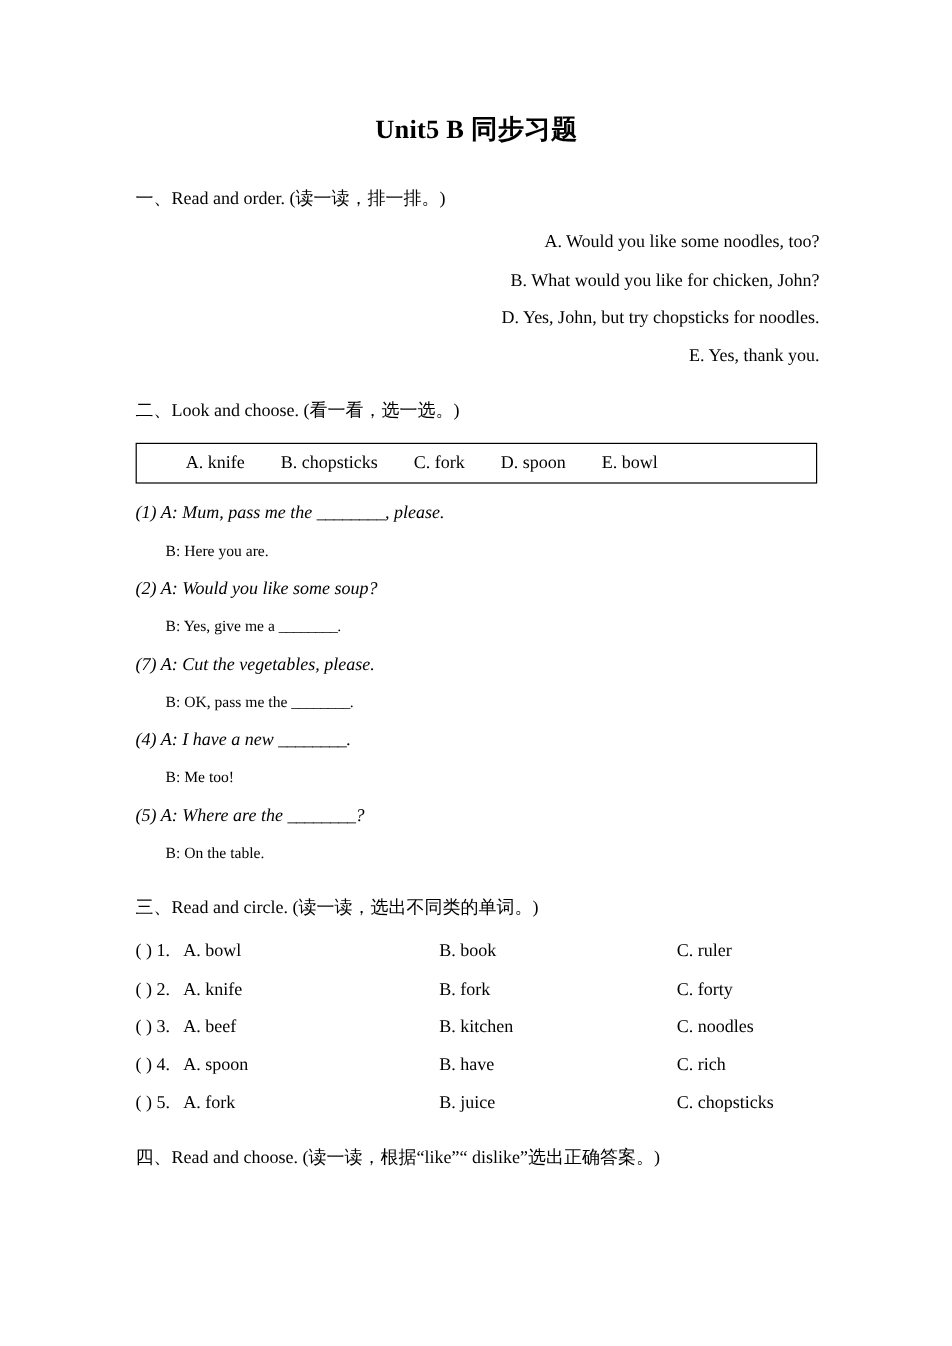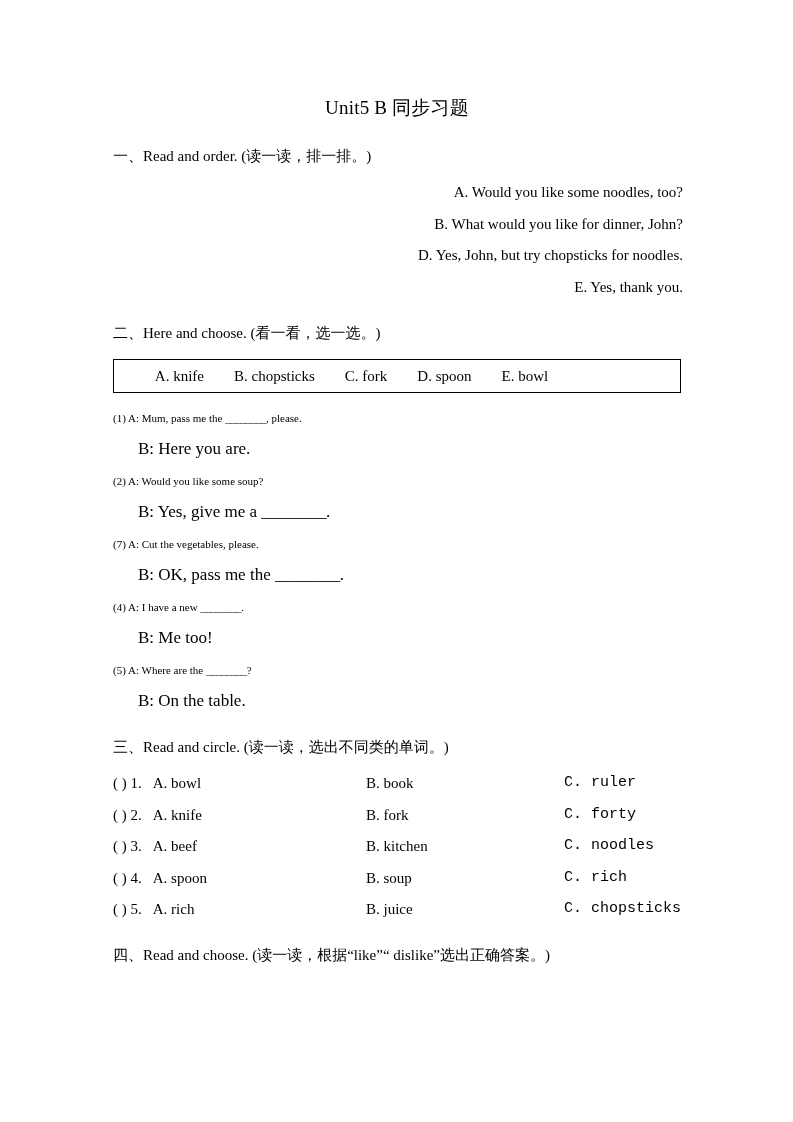--- a/index.html
+++ b/index.html
@@ -26,24 +26,24 @@
   .content {
     position: absolute;
     left: 113px;
     top: 98px;
     width: 570px;
   }
 
   
   .doc-title {
     text-align: center;
-    font-size: 19px;
-    font-weight: normal;
+    font-size: 22px;
+    font-weight: bold;
     letter-spacing: 0.2px;
-    margin: 0 0 28px 0;
+    margin: 0 0 38px 0;
     line-height: 20px;
     padding-right: 2px;
   }
 
   
   .section-heading {
     font-size: 15px;
     line-height: 20px;
     margin: 0 0 16px 0;
     white-space: nowrap;
@@ -77,27 +77,28 @@
     align-items: center;
     font-size: 15px;
     line-height: 18px;
     padding-right: 78px;
   }
   .wordbank-inner .wb-opt { margin-right: 30px; white-space: nowrap; }
   .wordbank-inner .wb-opt:last-child { margin-right: 13px; }
 
   
   .dlg-a {
-    font-size: 11px;
+    font-size: 15px;
     line-height: 20px;
     margin: 0 0 11.5px 0;
     white-space: nowrap;
+    font-style: italic;
   }
   .dlg-b {
-    font-size: 17px;
+    font-size: 13px;
     line-height: 20px;
     margin: 0 0 11.5px 25px;
     white-space: nowrap;
   }
   .blank {
     letter-spacing: -0.4px;
   }
 
   
   .circle-row {
@@ -115,40 +116,39 @@
   }
   .circle-row .col-b {
     position: absolute;
     left: 253px;
     top: 0;
   }
   .circle-row .col-c {
     position: absolute;
     left: 451px;
     top: 0;
-    font-family: Liberation Mono, monospace;
   }
   .paren-space { display: inline-block; width: 11px; }
 </style>
 </head>
 <body>
 
 <div class="page">
   <div class="content">
 
     <div class="doc-title">Unit5 B 同步习题</div>
 
     <div class="section-heading">一、Read and order. (读一读，排一排。)</div>
 
     <div class="line">A. Would you like some noodles, too?</div>
-    <div class="line">B. What would you like for dinner, John?</div>
+    <div class="line">B. What would you like for chicken, John?</div>
     <div class="line">D. Yes, John, but try chopsticks for noodles.</div>
     <div class="line">E. Yes, thank you.</div>
 
-    <div class="section-heading sec-gap-top">二、Here and choose. (看一看，选一选。)</div>
+    <div class="section-heading sec-gap-top">二、Look and choose. (看一看，选一选。)</div>
 
     <div class="wordbank">
       <div class="wordbank-inner">
         <span class="wb-opt">A. knife</span>
         <span class="wb-opt">B. chopsticks</span>
         <span class="wb-opt">C. fork</span>
         <span class="wb-opt">D. spoon</span>
         <span class="wb-opt">E. bowl</span>
       </div>
     </div>
@@ -190,25 +190,25 @@
       <span class="col-b">B. fork</span>
       <span class="col-c">C. forty</span>
     </div>
     <div class="circle-row">
       <span class="col-a"><span>(    ) 3.</span><span class="paren-space"></span><span>A. beef</span></span>
       <span class="col-b">B. kitchen</span>
       <span class="col-c">C. noodles</span>
     </div>
     <div class="circle-row">
       <span class="col-a"><span>(    ) 4.</span><span class="paren-space"></span><span>A. spoon</span></span>
-      <span class="col-b">B. soup</span>
+      <span class="col-b">B. have</span>
       <span class="col-c">C. rich</span>
     </div>
     <div class="circle-row">
-      <span class="col-a"><span>(    ) 5.</span><span class="paren-space"></span><span>A. rich</span></span>
+      <span class="col-a"><span>(    ) 5.</span><span class="paren-space"></span><span>A. fork</span></span>
       <span class="col-b">B. juice</span>
       <span class="col-c">C. chopsticks</span>
     </div>
 
     <div class="section-heading sec-gap-top">四、Read and choose. (读一读，根据“like”“ dislike”选出正确答案。)</div>
 
   </div>
 </div>
 
 </body></html>

